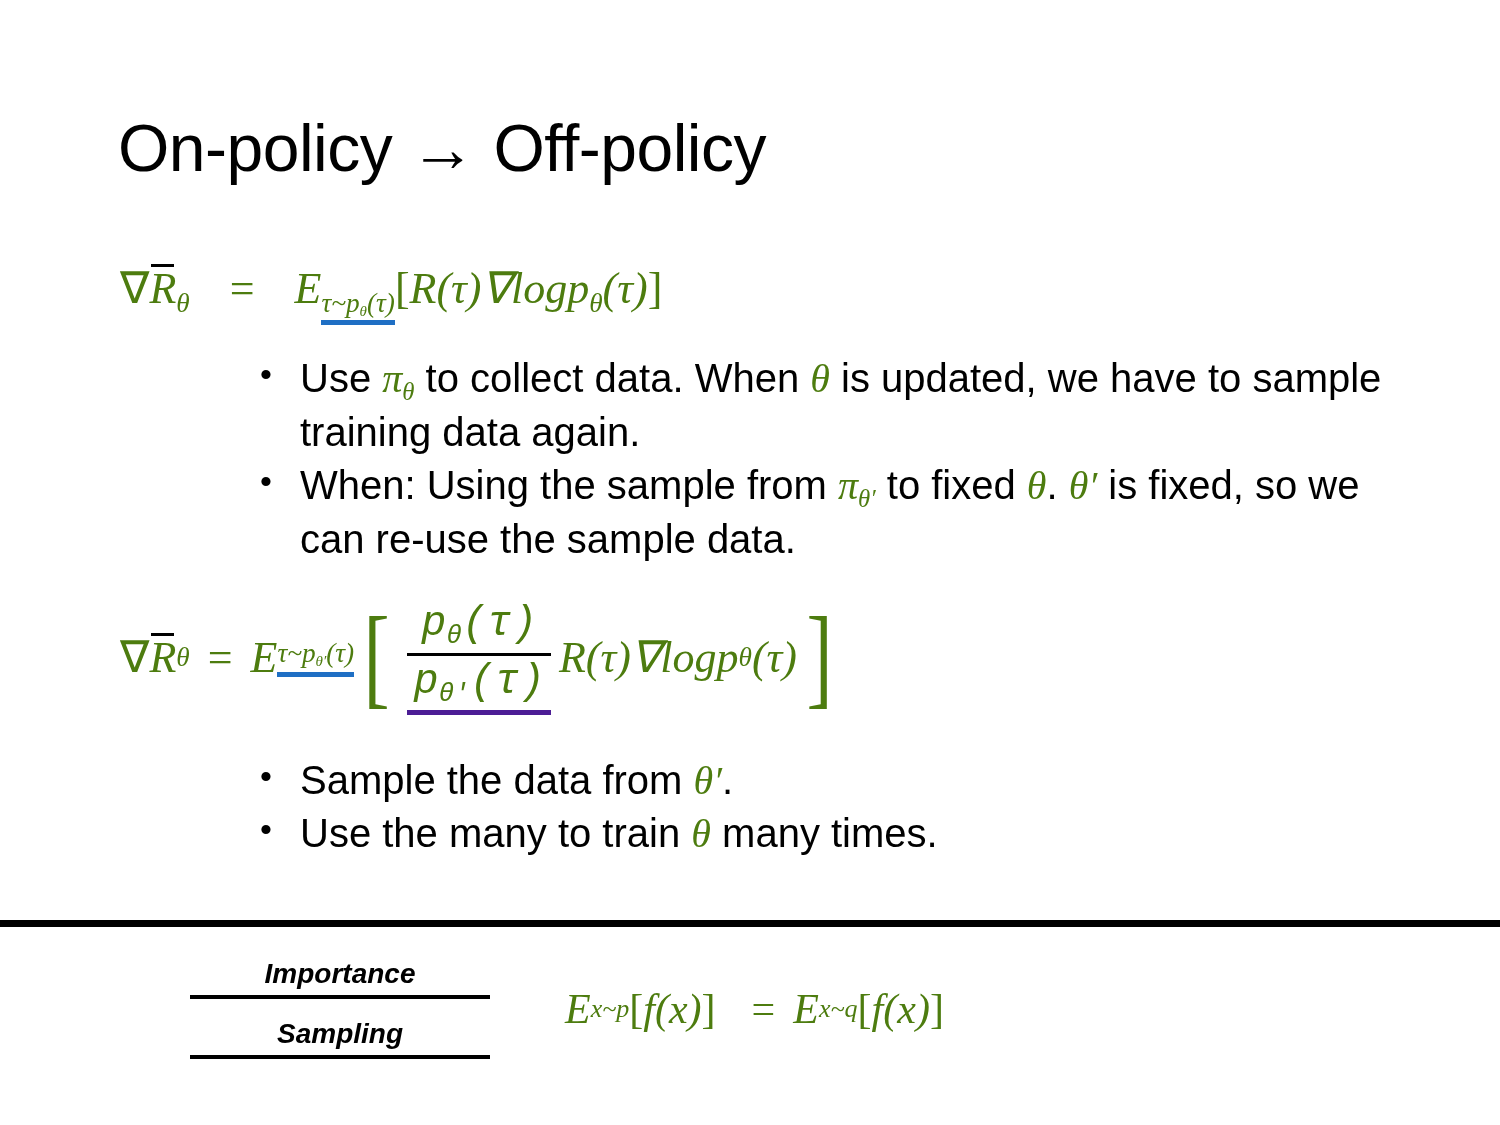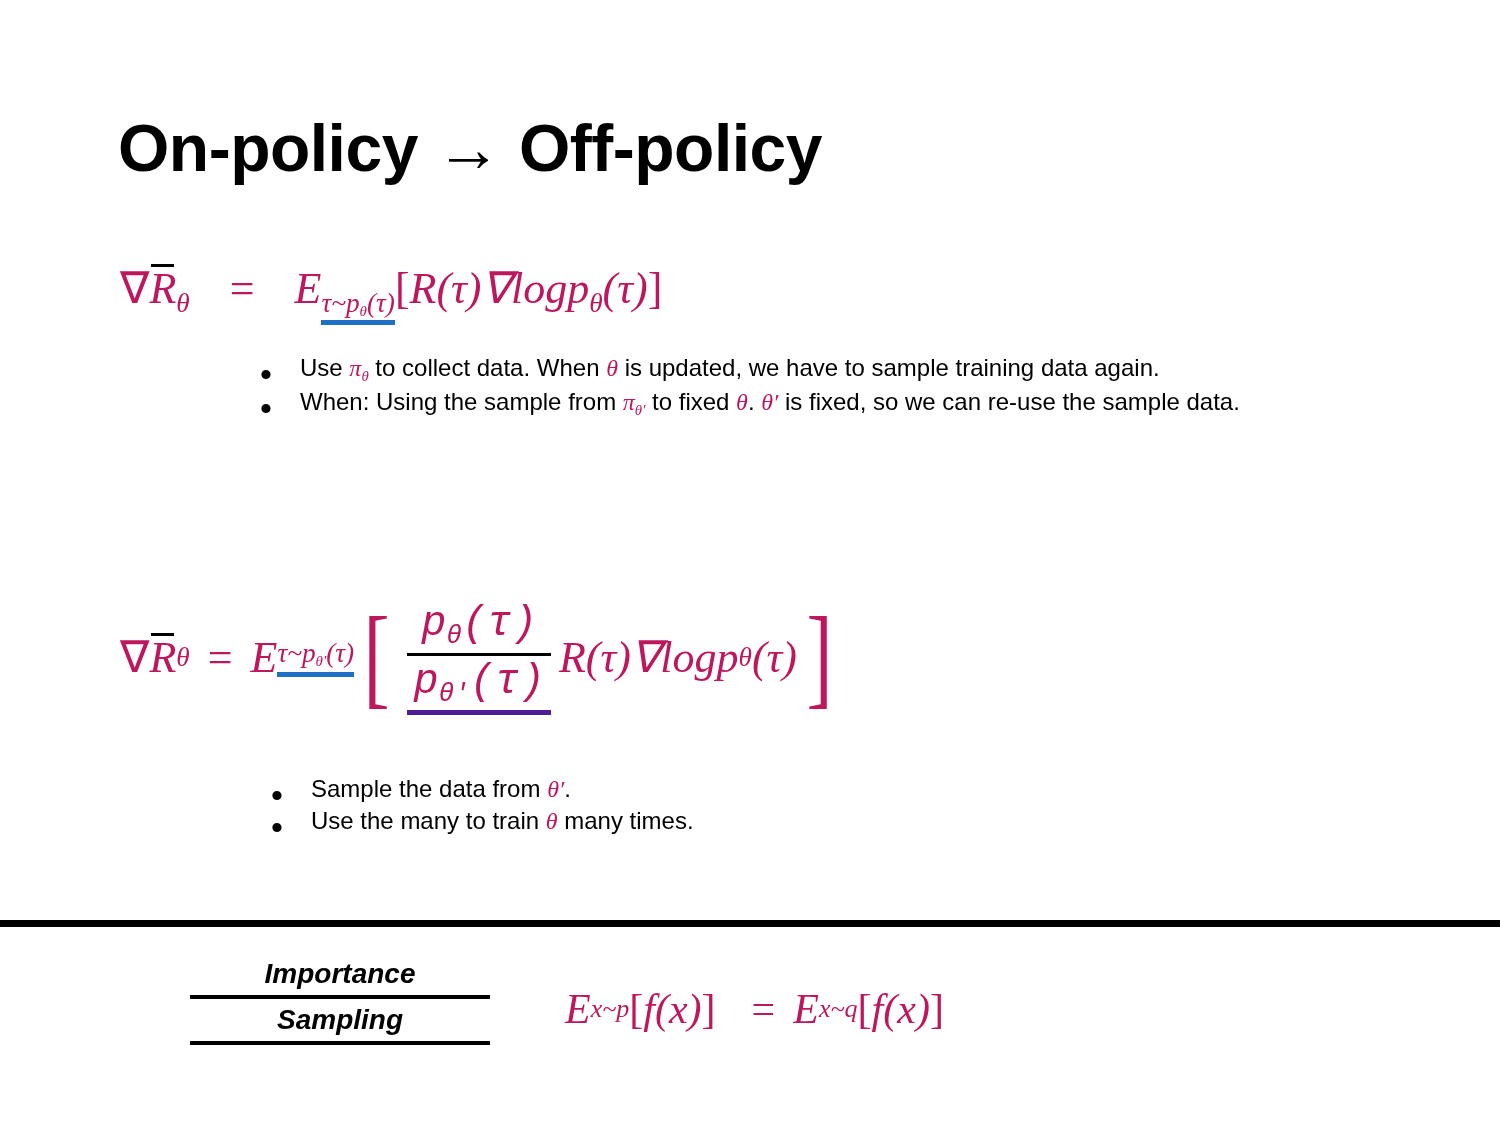--- a/index.html
+++ b/index.html
@@ -20,31 +20,31 @@
     inset: 0;
     background: #ffffff;
   }
 
   
   .title {
     position: absolute;
     left: 118px;
     top: 112px;
     font-size: 66px;
-    font-weight: 700;
+    font-weight: 400;
     line-height: 1.1;
     letter-spacing: -0.5px;
     white-space: nowrap;
   }
 
   
   .math {
     font-family: "Liberation Serif", serif;
     font-style: italic;
-    color: #be185d;
+    color: #4d7c0f;
   }
   .up { font-style: normal; }
   .sub {
     font-size: 0.62em;
     vertical-align: -0.32em;
     font-style: italic;
   }
   .subsub {
     font-size: 0.55em;
     vertical-align: -0.25em;
@@ -72,41 +72,41 @@
     position: absolute;
     left: 120px;
     top: 262px;
     font-size: 44px;
     white-space: nowrap;
   }
 
   
   .bullets {
     position: absolute;
-    font-size: 24px;
+    font-size: 40px;
     line-height: 1.26;
   }
   .bullets li {
     list-style: none;
     position: relative;
     margin: 0 0 2px 0;
   }
   .bullets ul {
     margin: 0;
     padding: 0;
   }
   .bullets li::before {
     content: "•";
     position: absolute;
     left: -40px;
     top: 0;
     font-size: 34px;
   }
   .b1 { left: 300px; top: 353px; width: 1120px; }
-  .b2 { left: 300px; top: 774px; width: 1120px; margin-left: 11px; }
+  .b2 { left: 300px; top: 755px; width: 1120px; }
 
   
   .eq2 {
     position: absolute;
     left: 120px;
     top: 600px;
     font-size: 44px;
     white-space: nowrap;
     display: flex;
     align-items: center;
@@ -166,21 +166,21 @@
   }
   .imp-label .l1 {
     display: block;
     border-bottom: 4px solid #000;
     padding-bottom: 2px;
   }
   .imp-label .l2 {
     display: block;
     border-bottom: 4px solid #000;
     padding-bottom: 2px;
-    margin-top: 2px;
+    margin-top: 16px;
   }
   .eq3 {
     position: absolute;
     left: 565px;
     top: 985px;
     font-size: 42px;
     white-space: nowrap;
     display: flex;
     align-items: center;
   }

